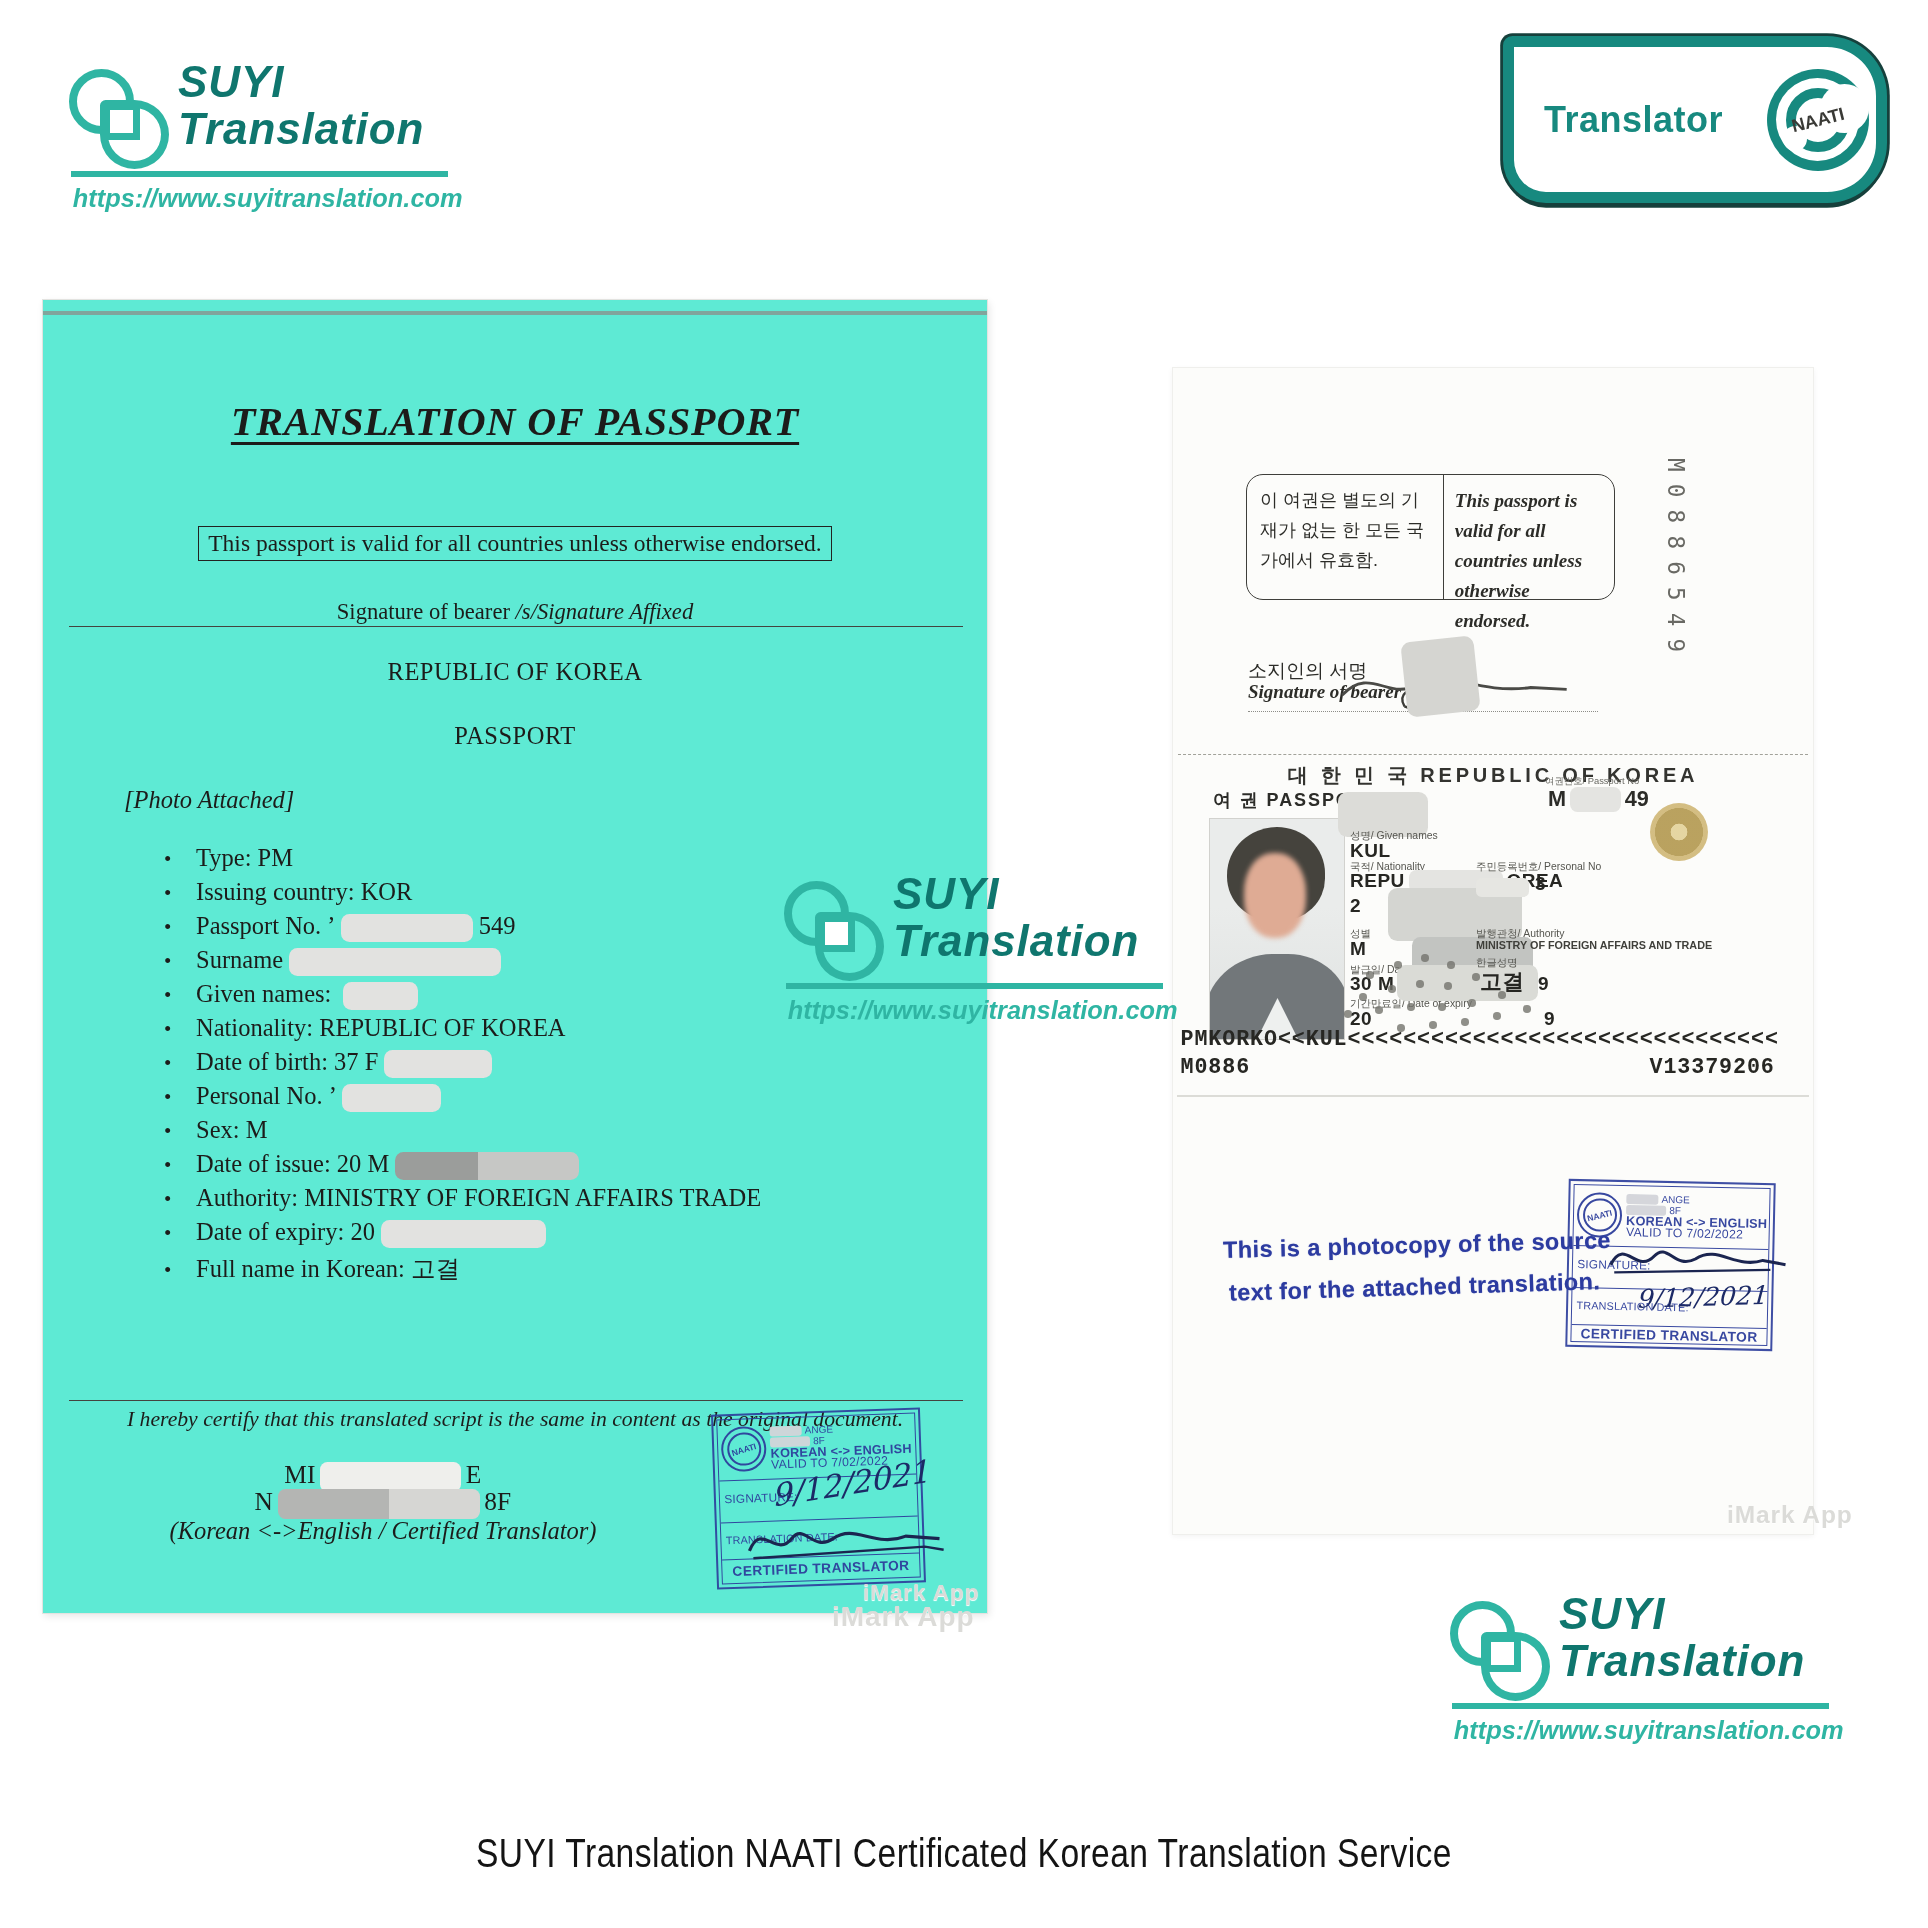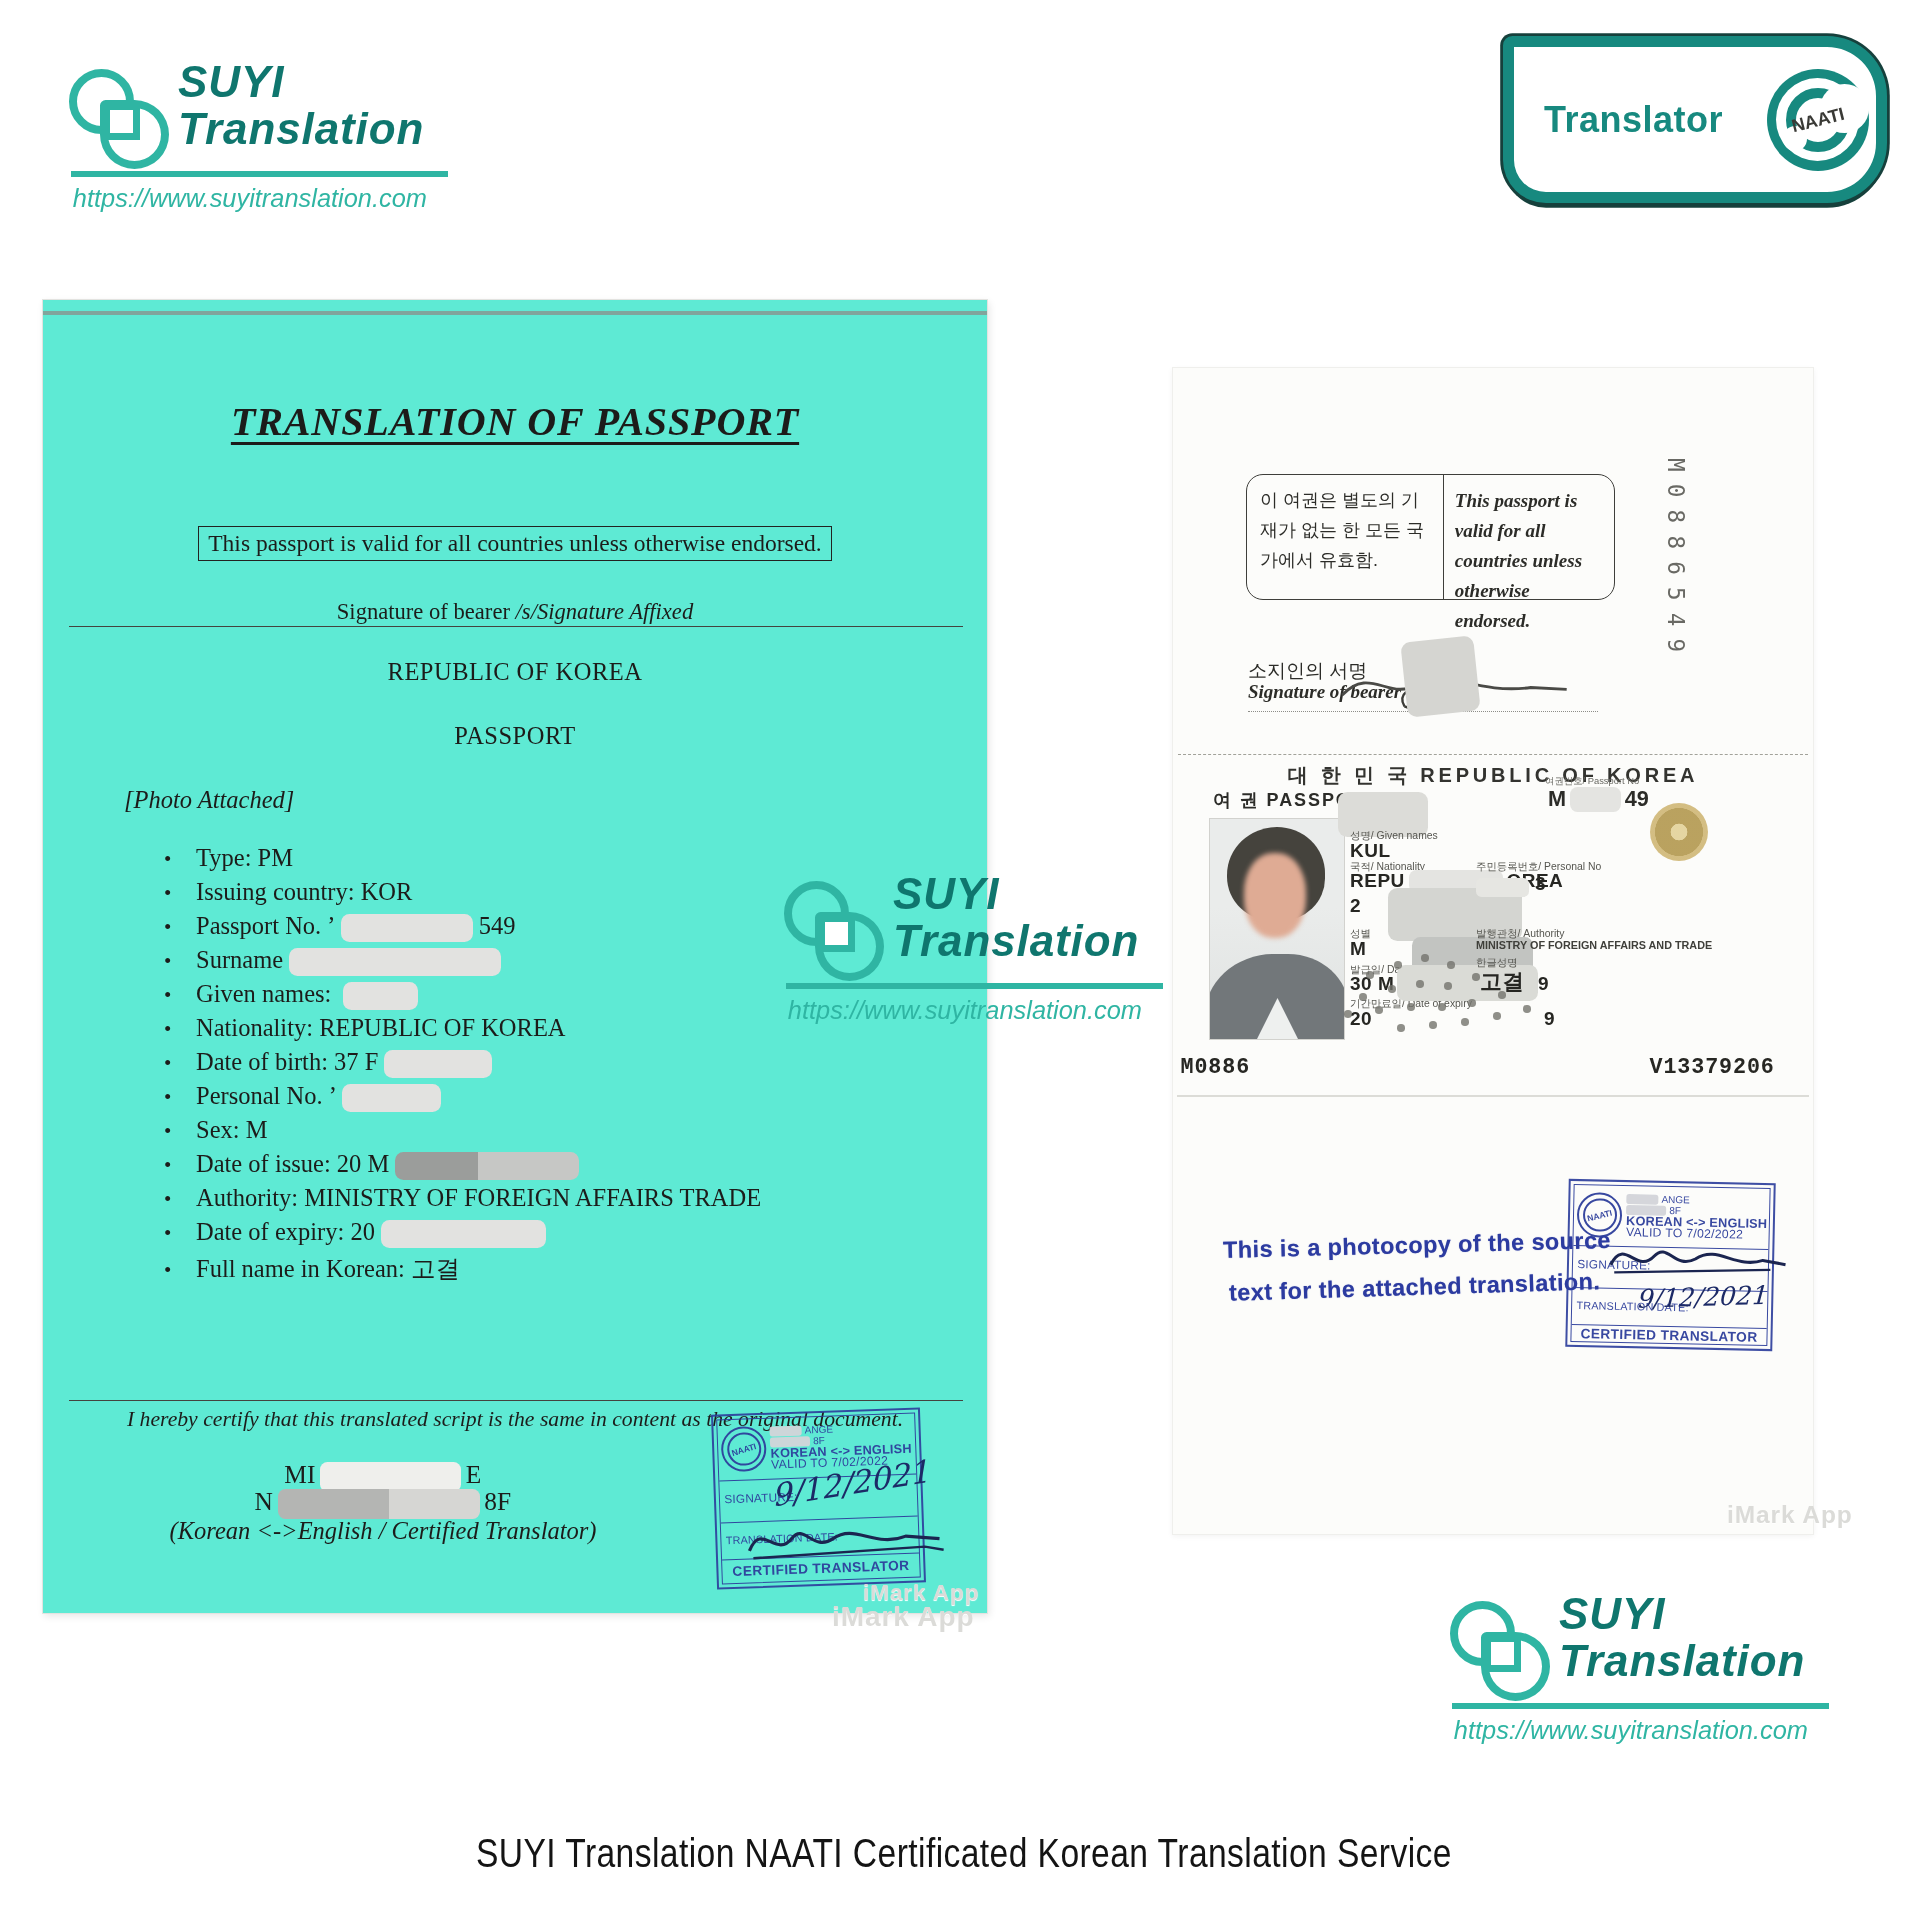--- a/index.html
+++ b/index.html
@@ -8,21 +8,21 @@
 
   
   .suyi-logo{position:absolute;width:395px;height:198px;}
   .suyi-icon{position:absolute;left:0;top:13px;width:94px;height:94px;}
   .suyi-ring1{position:absolute;left:0;top:0;width:49px;height:49px;border:8.5px solid #2fb5a3;border-radius:50%;}
   .suyi-ring2{position:absolute;left:31px;top:31px;width:53px;height:53px;border:8.5px solid #2fb5a3;border-radius:5.6px 50% 50% 50%;}
   .suyi-sq{position:absolute;left:34px;top:34px;width:22.6px;height:22.6px;border:7.5px solid #2fb5a3;background:#fff;}
   .suyi-text{position:absolute;left:109px;top:1.9px;color:#0f766e;font-weight:bold;font-style:italic;
              font-size:44px;line-height:47px;letter-spacing:0.9px;}
   .suyi-rule{position:absolute;left:1.9px;top:115px;width:377px;height:5.6px;background:#2fb5a3;}
-  .suyi-url{position:absolute;left:3.8px;top:128px;color:#2fb5a3;font-weight:normal;font-style:italic;font-size:25.4px;}
+  .suyi-url{position:absolute;left:3.8px;top:128px;color:#2fb5a3;font-weight:bold;font-style:italic;font-size:25.4px;}
 
   
   .badge{position:absolute;left:1503px;top:36px;width:362px;height:145px;background:#ffffff;
          border:11.3px solid #17897f;border-radius:9.4px 60px 60px 43px;
          box-shadow:0 0 0 2.8px #16403c,0 5.6px 0 -0.9px #16403c;display:flex;align-items:center;}
   .badge-label{font-size:36px;font-weight:bold;color:#17897f;margin-left:30px;letter-spacing:0.5px;}
   .naati-disc{position:relative;width:102px;height:102px;margin-left:auto;margin-right:7.5px;border-radius:50%;
               background:#17897f;flex:none;}
   .naati-disc::before{content:"";position:absolute;inset:9.4px;background:#fff;border-radius:50%;}
   .naati-disc::after{content:"";position:absolute;width:49px;height:49px;right:0px;top:15px;background:#fff;border-radius:50%;}
@@ -341,20 +341,21 @@
         <div class="pp-dot" style="left: 265px; top: 635px;"></div>
         <div class="pp-dot" style="left: 295px; top: 631px;"></div>
         <div class="pp-dot" style="left: 325px; top: 623px;"></div>
         <div class="pp-dot" style="left: 224px; top: 656px;"></div>
         <div class="pp-dot" style="left: 256px; top: 653px;"></div>
         <div class="pp-dot" style="left: 288px; top: 650px;"></div>
         <div class="pp-dot" style="left: 320px; top: 644px;"></div>
         <div class="pp-dot" style="left: 350px; top: 637px;"></div>
       </div>
 
+    <div class="mrz mrz1">PMKORKO&lt;&lt;KUL&lt;&lt;&lt;&lt;&lt;&lt;&lt;&lt;&lt;&lt;&lt;&lt;&lt;&lt;&lt;&lt;&lt;&lt;&lt;&lt;&lt;&lt;&lt;&lt;&lt;&lt;&lt;&lt;&lt;&lt;&lt;</div>
     <div class="mrz mrz2">
       <span>M0886</span><span class="mrz-right">V13379206</span>
     </div>
     <div class="pp-bottom-edge"></div>
 
     <div class="copy-note copy1">This is a photocopy of the source</div>
     <div class="copy-note copy2">text for the attached translation.</div>
   </div>
 
   <div class="stamp stamp-right">

